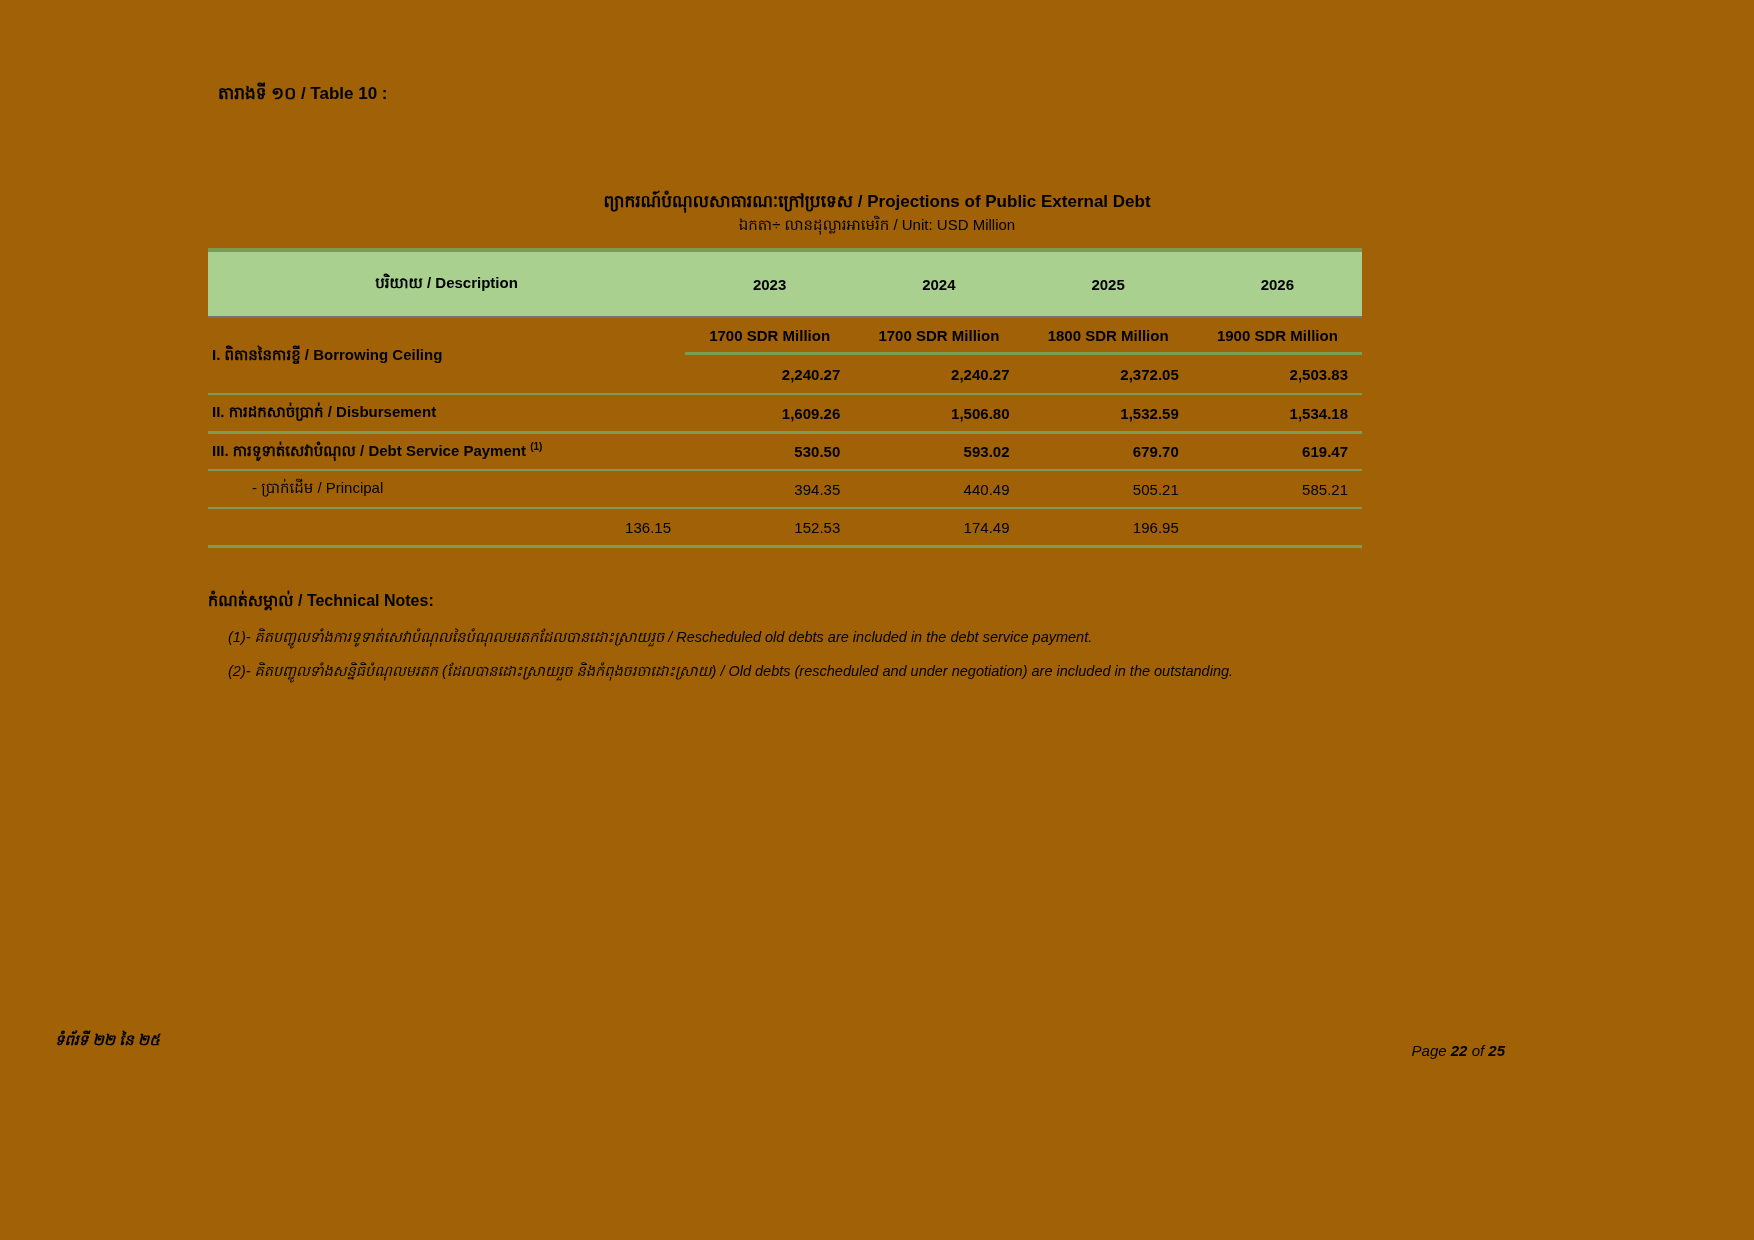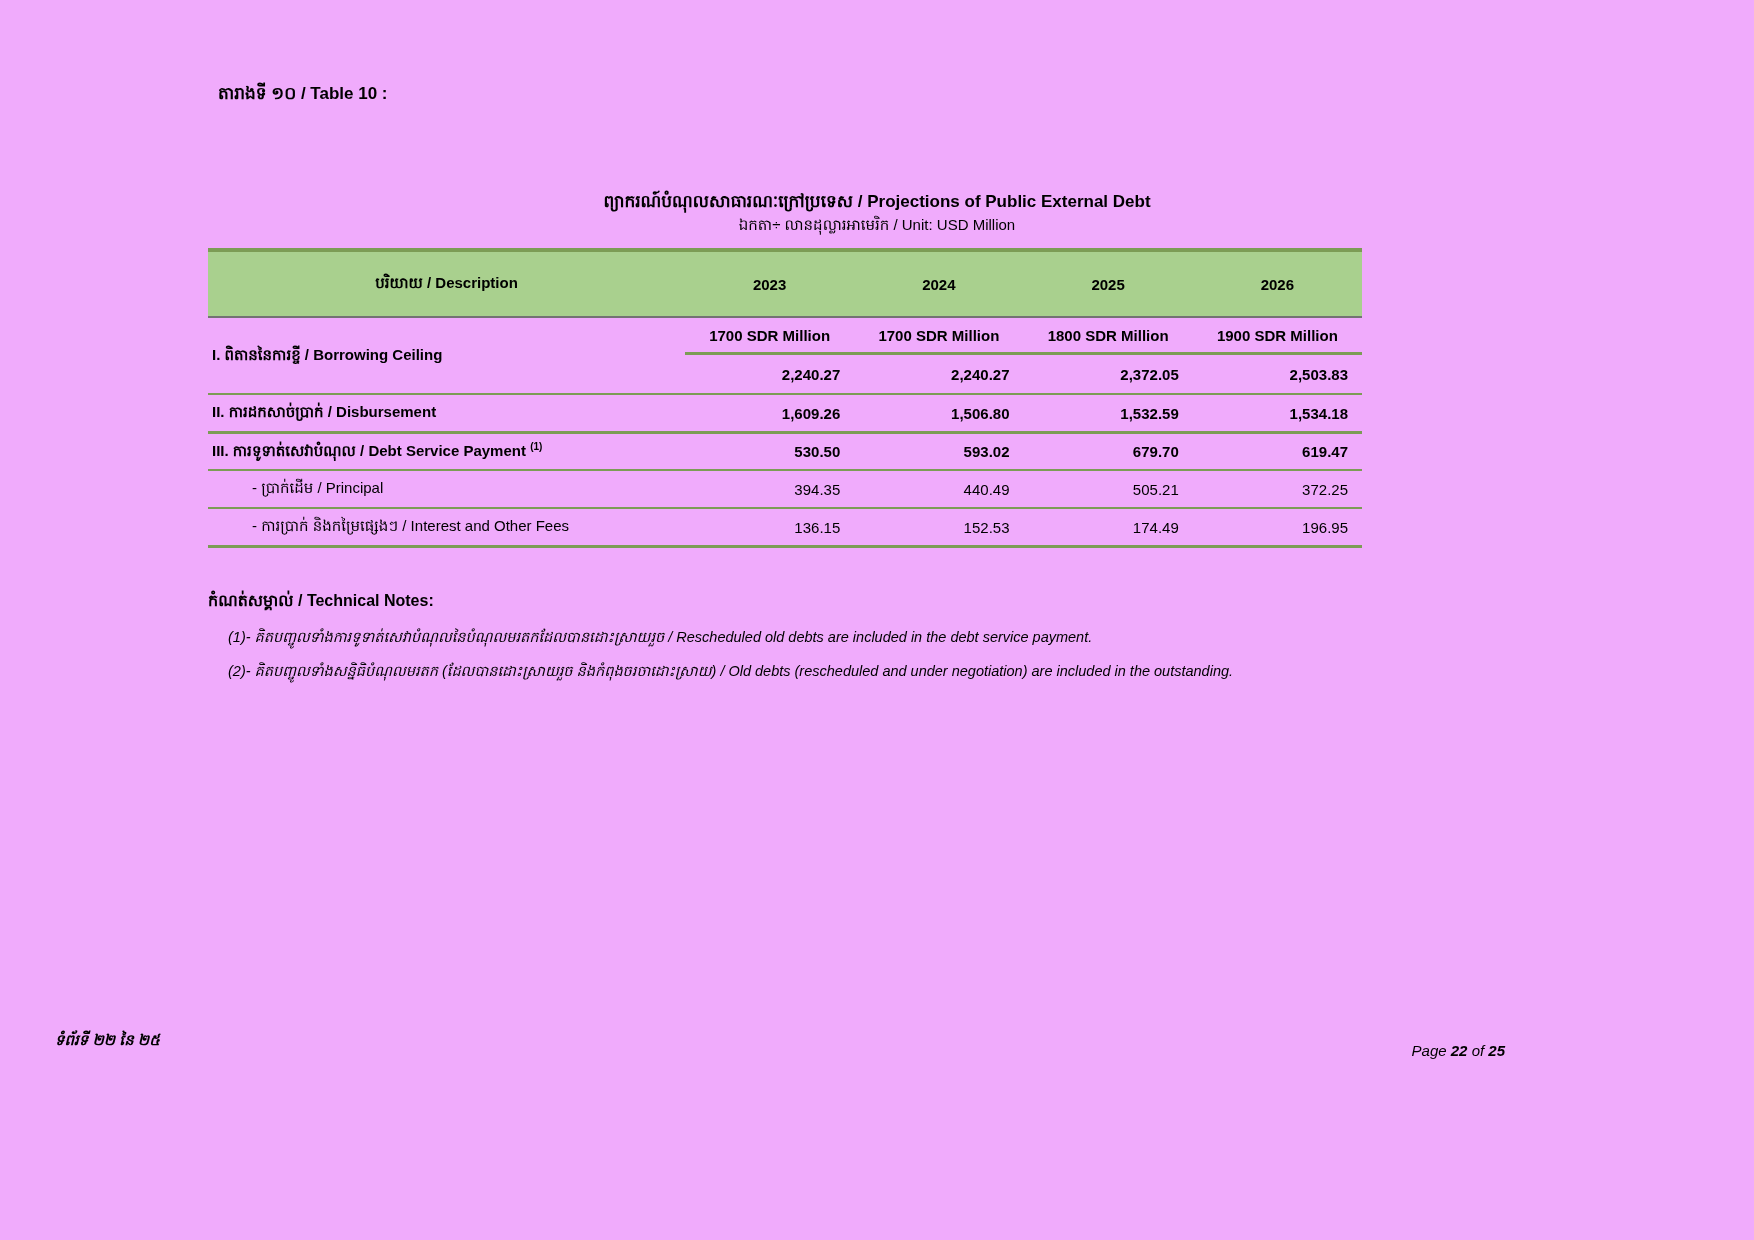--- a/index.html
+++ b/index.html
@@ -1,21 +1,21 @@
 <!DOCTYPE html>
 <html><head>
 <meta charset="utf-8">
 <style>
   * { margin:0; padding:0; box-sizing:border-box; }
   html,body { background:#ffffff; }
   body { font-family:"Liberation Sans", sans-serif; color:#000; }
   .page {
     position:relative;
     width:1754px; height:1240px;
-    background:#f0abfc;
+    background:#a16207;
     overflow:hidden;
   }
   .page-header {
     position:absolute; left:218px; top:82px;
     font-size:17px; font-weight:bold;
   }
   .doc-title {
     position:absolute; left:0; top:190px; width:1754px;
     text-align:center; font-size:17px; font-weight:bold;
   }
@@ -147,25 +147,24 @@
       <div class="num">593.02</div>
       <div class="num">679.70</div>
       <div class="num">619.47</div>
     </div>
 
     <div class="grid-row data-row">
       <div class="lbl-sub">- ប្រាក់ដើម / Principal</div>
       <div class="num-sub">394.35</div>
       <div class="num-sub">440.49</div>
       <div class="num-sub">505.21</div>
-      <div class="num-sub">372.25</div>
+      <div class="num-sub">585.21</div>
     </div>
 
     <div class="grid-row data-row">
-      <div class="lbl-sub">- ការប្រាក់ និងកម្រៃផ្សេងៗ / Interest and Other Fees</div>
       <div class="num-sub">136.15</div>
       <div class="num-sub">152.53</div>
       <div class="num-sub">174.49</div>
       <div class="num-sub">196.95</div>
     </div>
 
 
     <div class="tbl-bottom"></div>
   </div>
 

